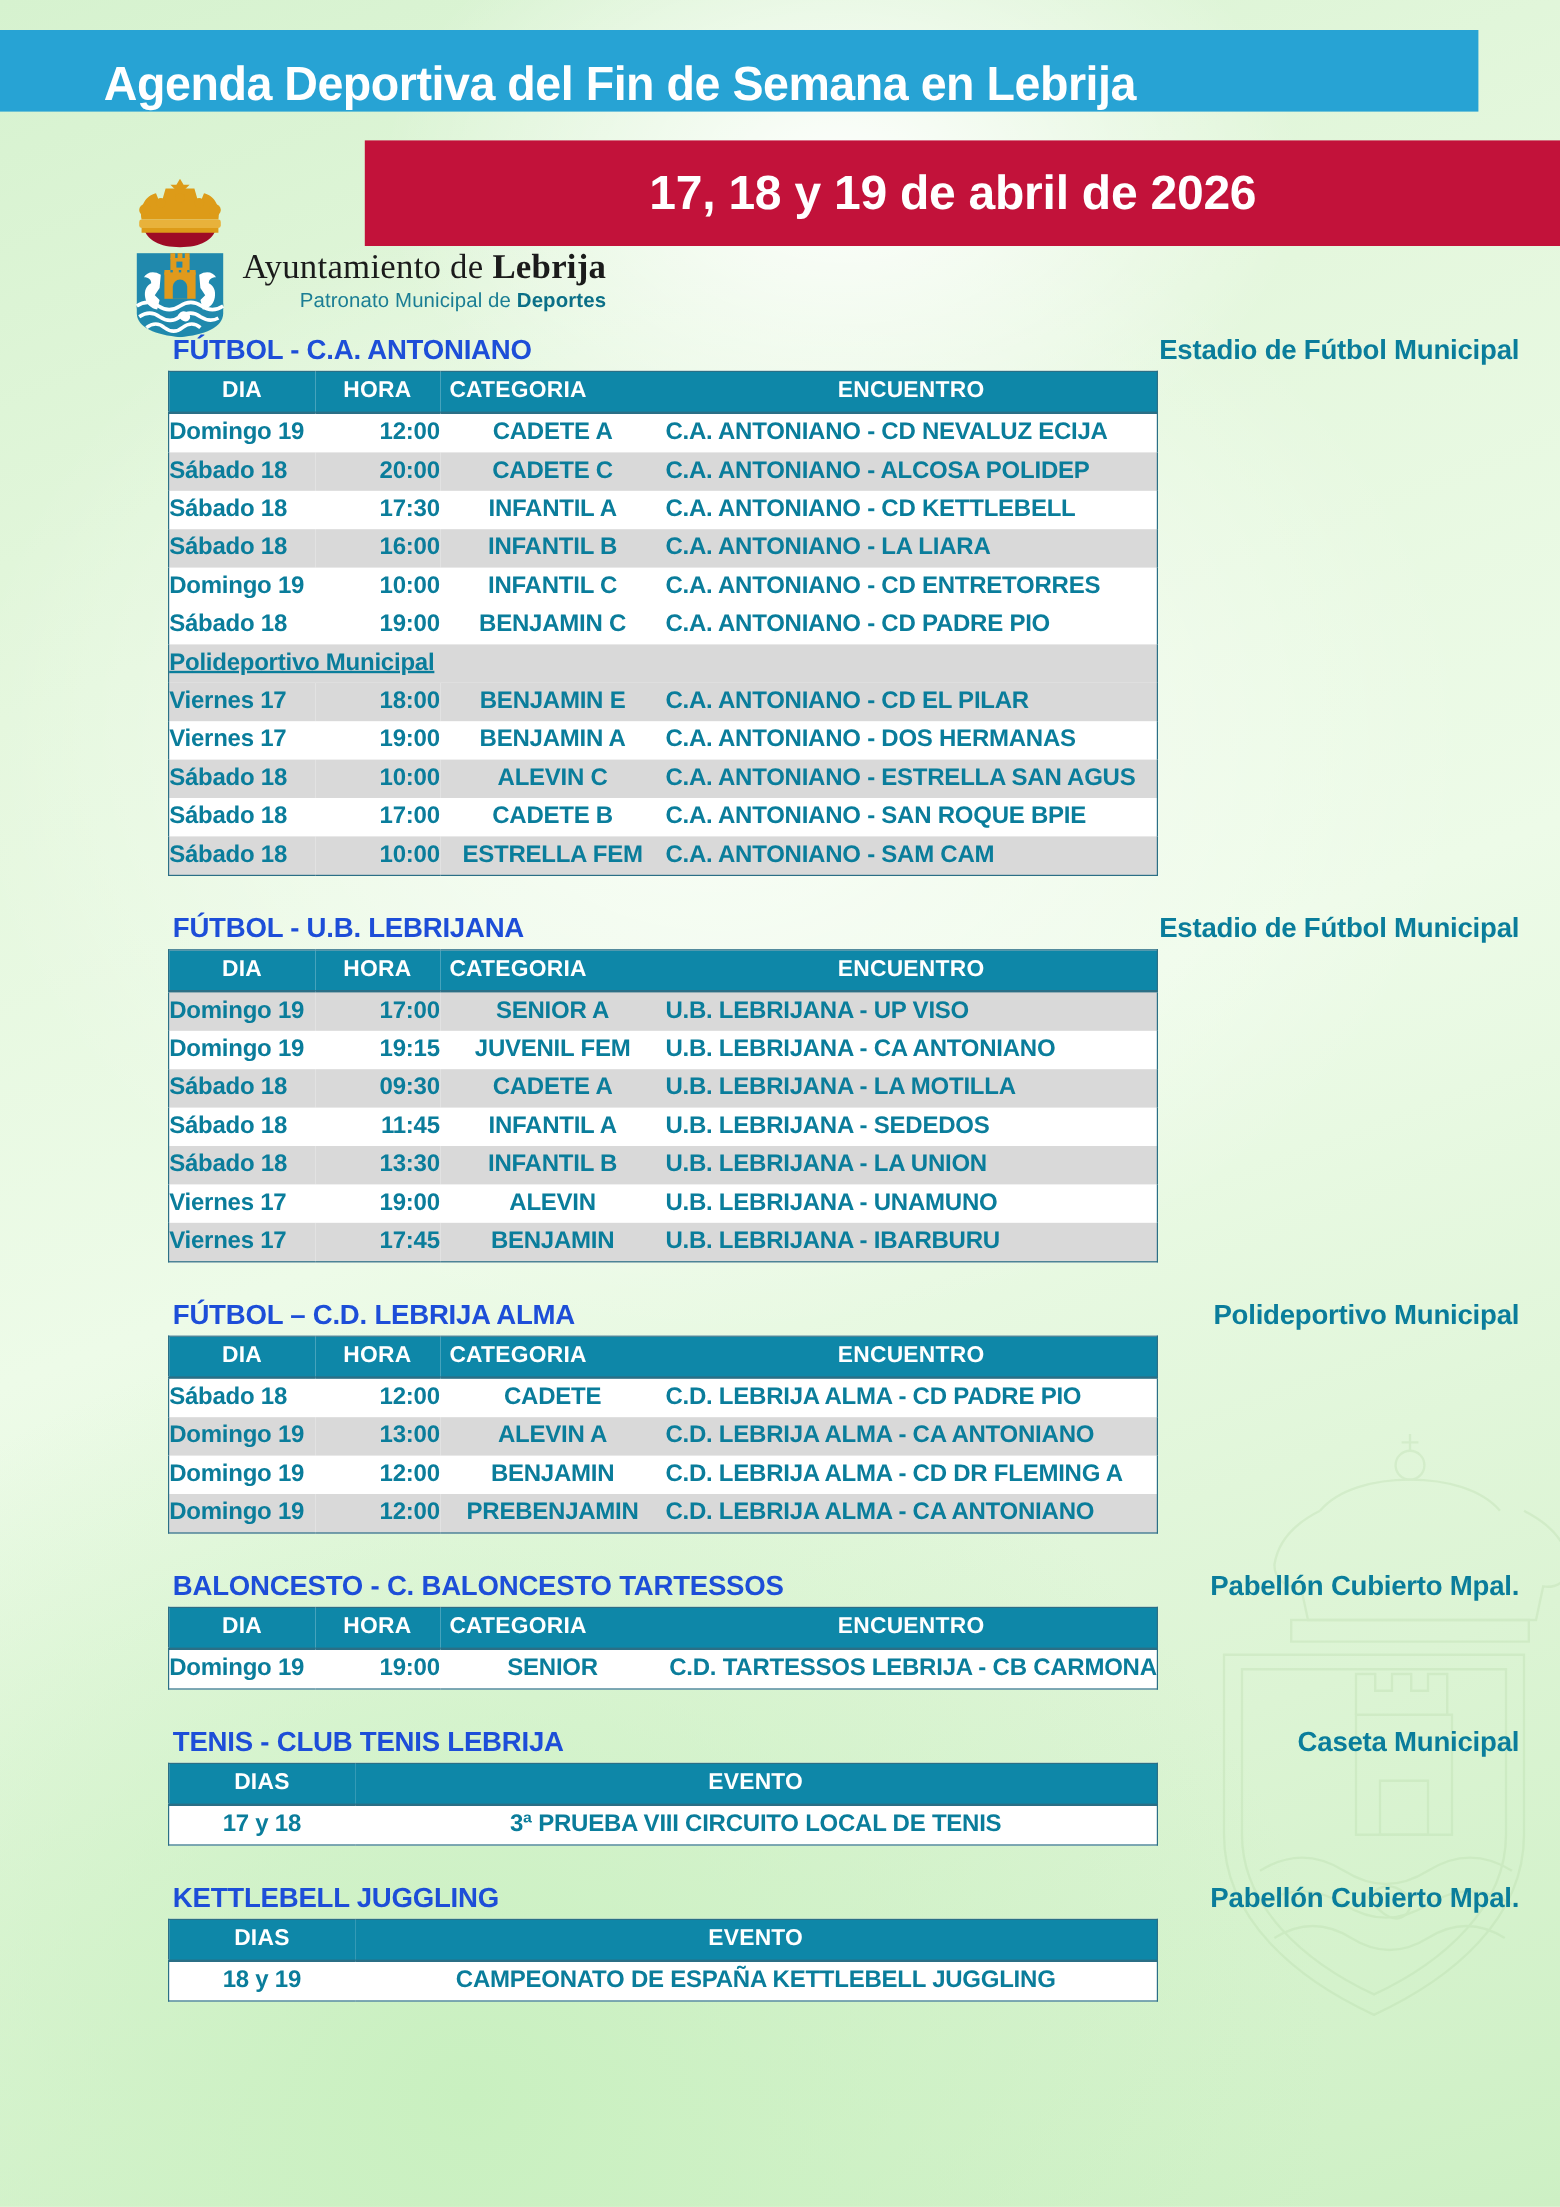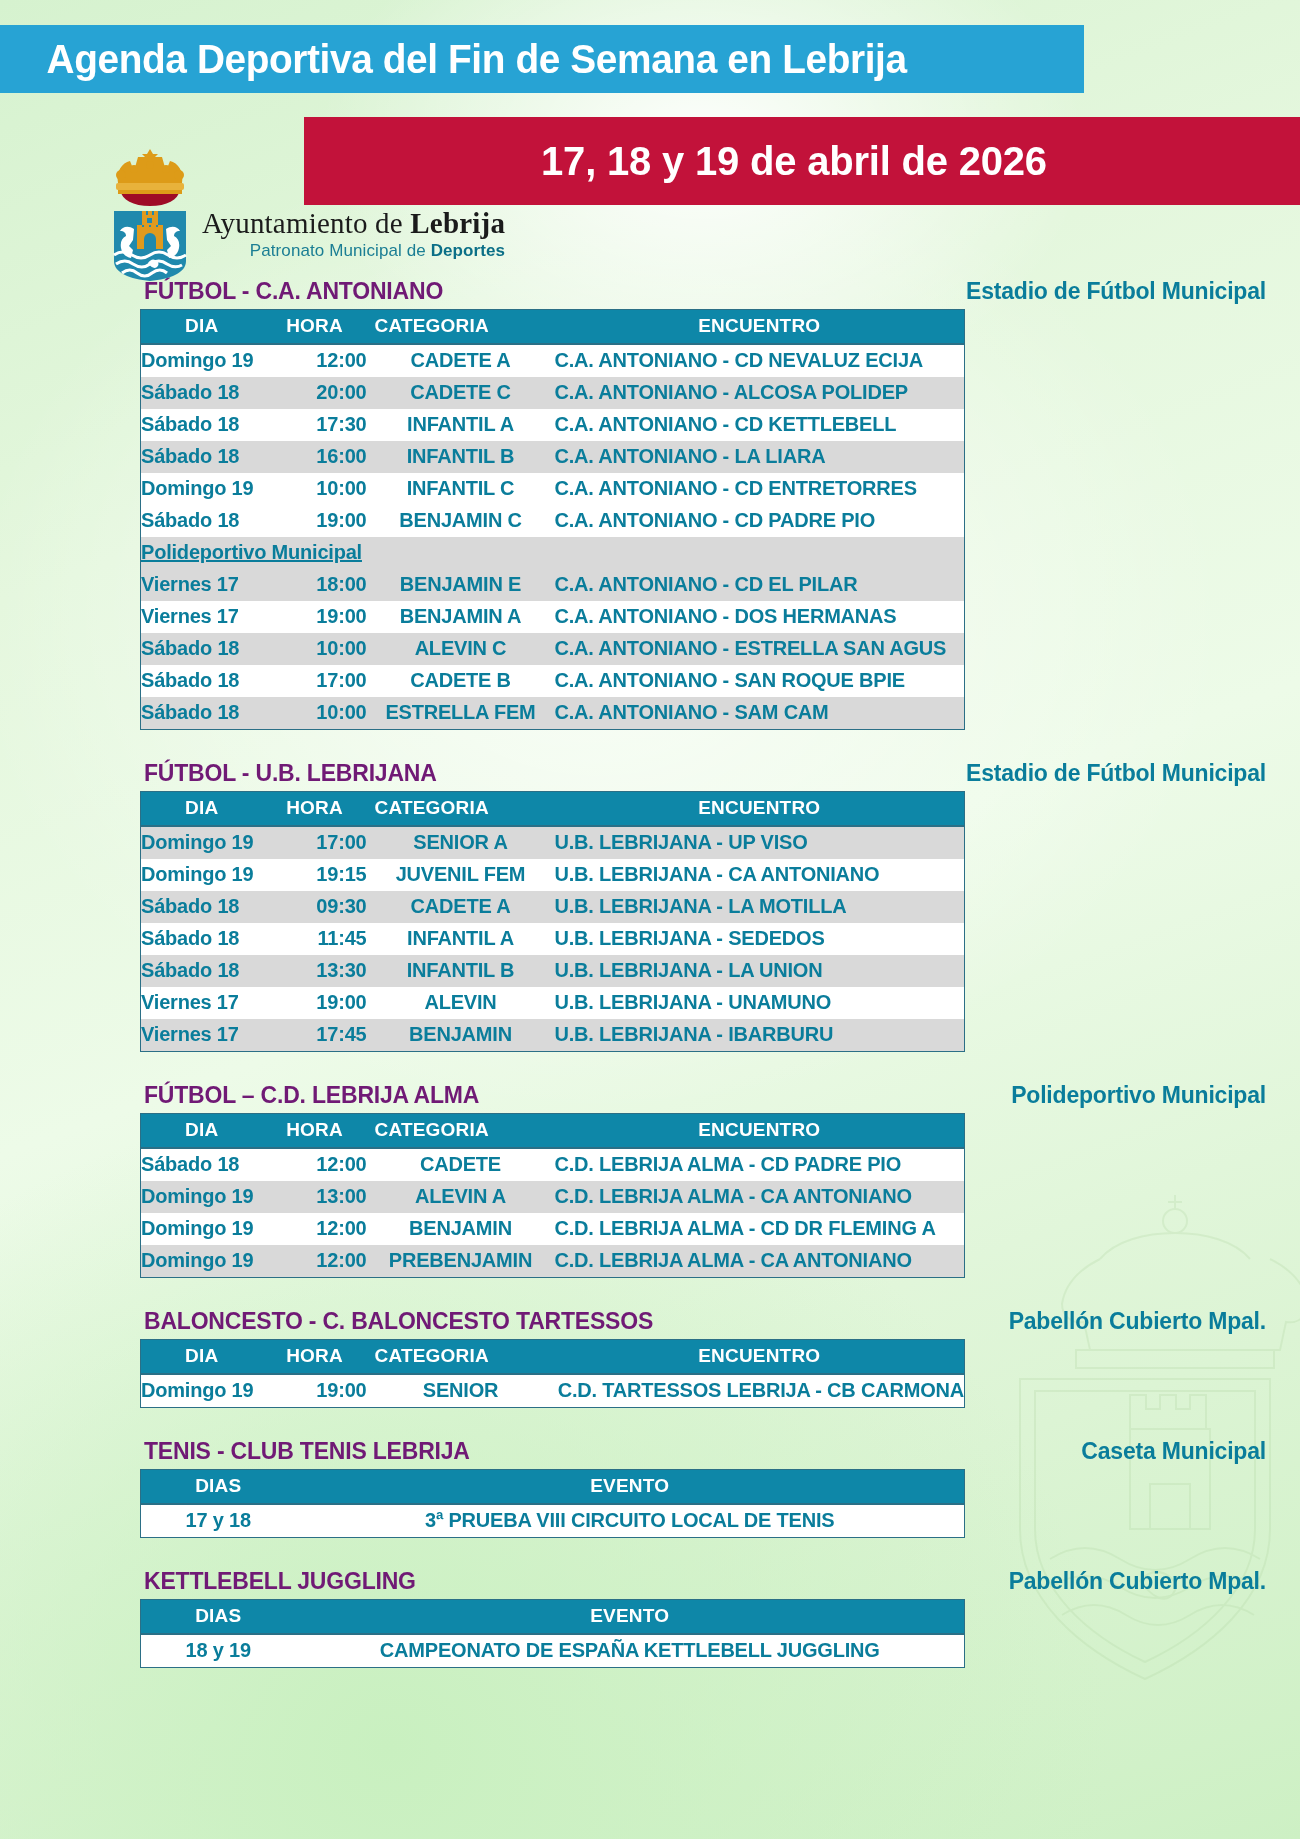--- a/index.html
+++ b/index.html
@@ -29,26 +29,27 @@
     height: 560px;
     opacity: 0.30;
     pointer-events: none;
     z-index: 0;
   }
 
   
   #title-bar {
     position: absolute;
     left: 0; top: 25px;
-    width: 1084px;
+    width: 1232px;
     height: 68px;
     background: #27a3d4;
     display: flex;
-    align-items: center;
+    align-items: flex-end;
     z-index: 3;
+    padding-left: 40px;
   }
   #title-bar .title-text {
     color: #ffffff;
     font-size: 40px;
     font-weight: bold;
     letter-spacing: -0.4px;
     padding-left: 48px;
     white-space: nowrap;
     transform: scaleX(0.97);
     transform-origin: left center;
@@ -117,21 +118,21 @@
   .section { margin-bottom: 30px; }
 
   .section-head {
     display: flex;
     align-items: baseline;
     justify-content: space-between;
     padding: 0 34px 0 144px;
     margin-bottom: 4px;
   }
   .section-title {
-    color: #701a75;
+    color: #1d4ed8;
     font-size: 23px;
     font-weight: bold;
     letter-spacing: -0.2px;
     white-space: nowrap;
   }
   .section-venue {
     color: #0a7d9b;
     font-size: 23px;
     font-weight: bold;
     letter-spacing: -0.2px;

